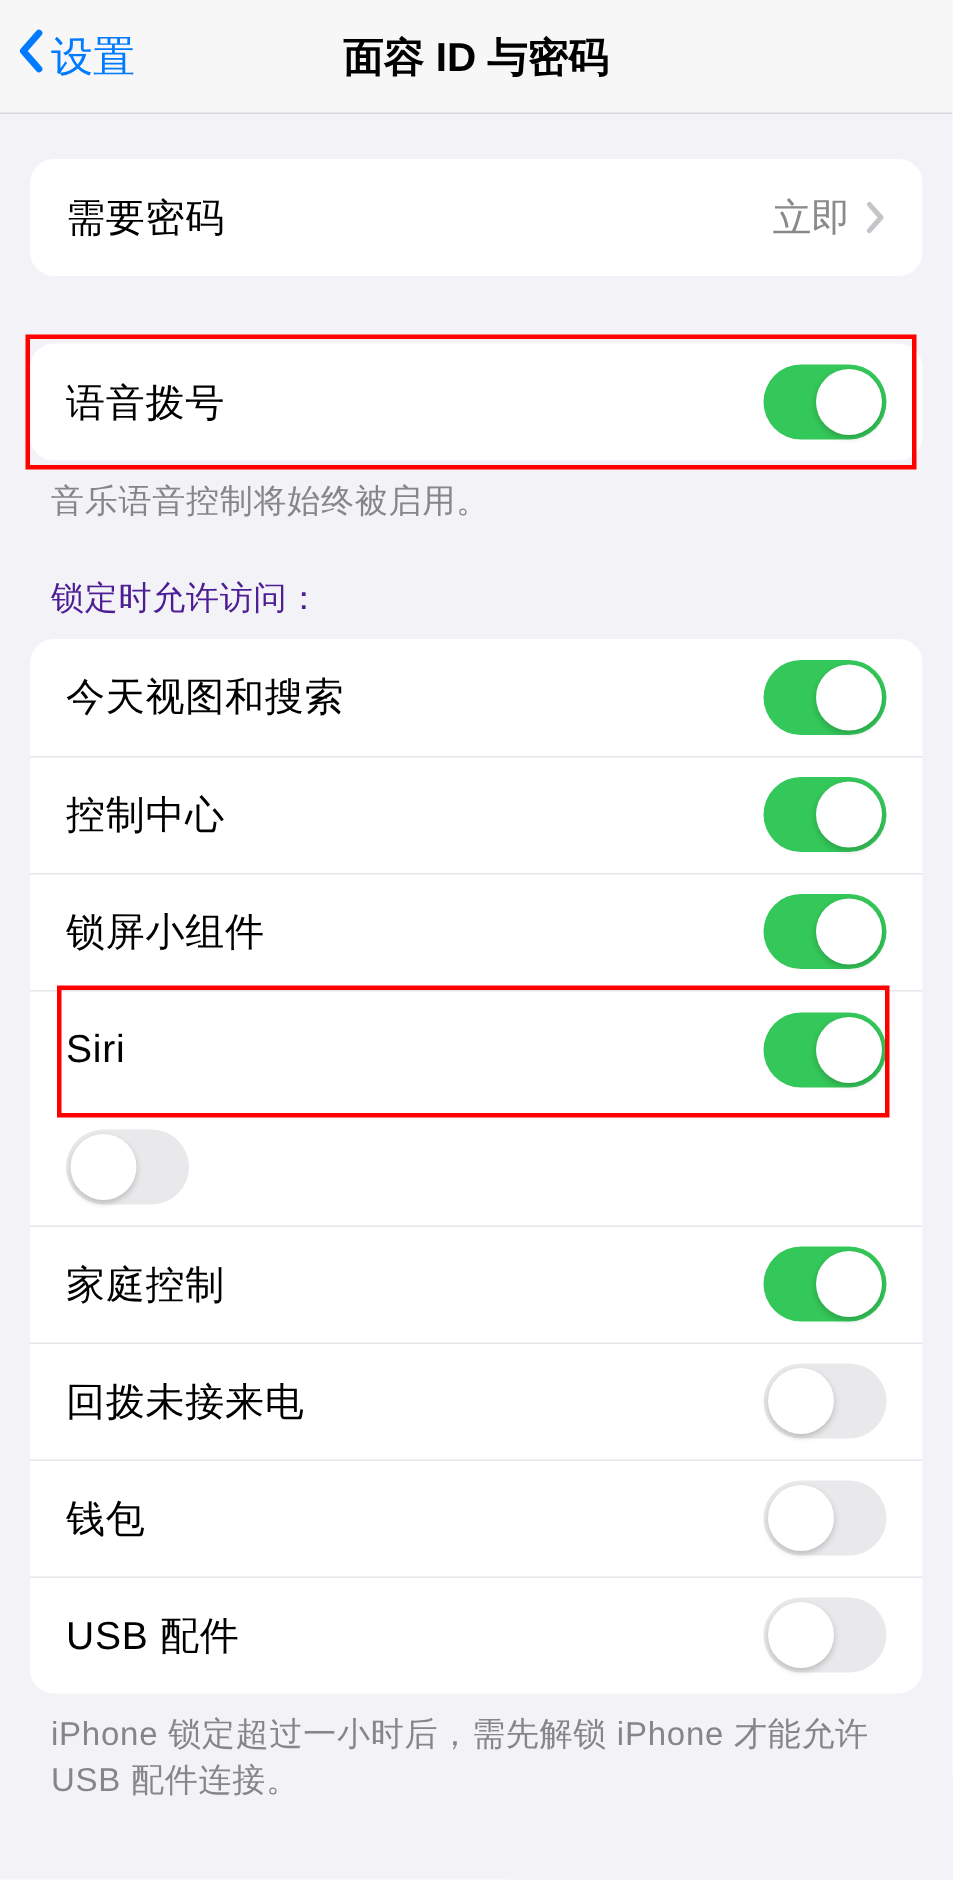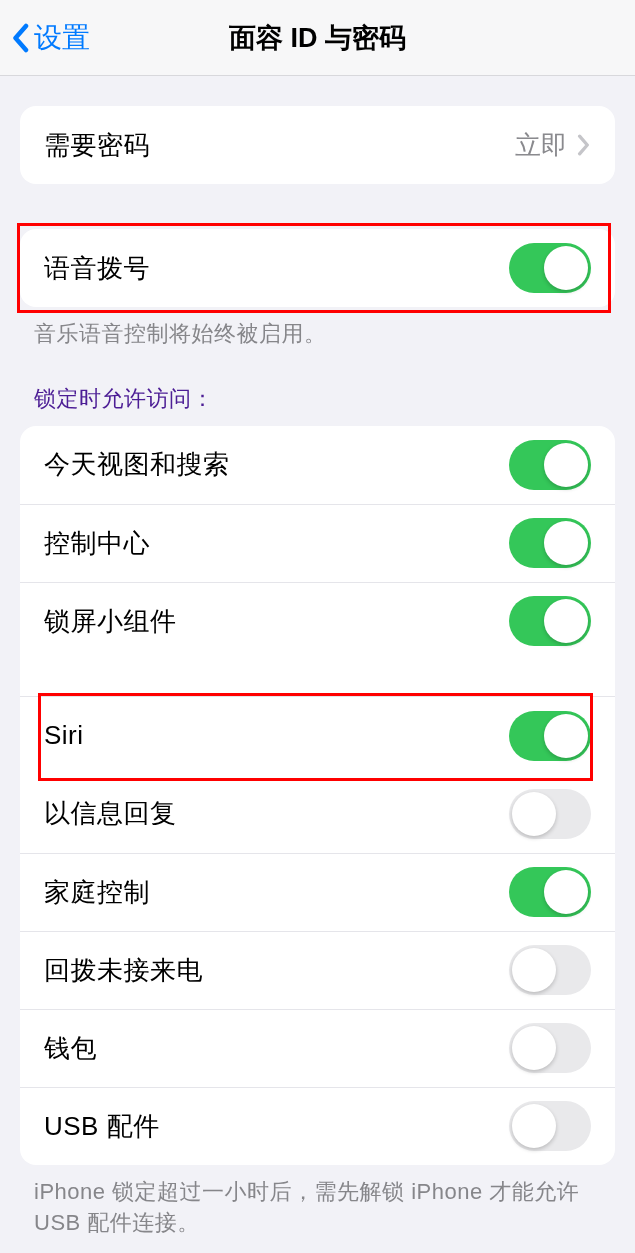--- a/index.html
+++ b/index.html
@@ -19,21 +19,21 @@
       height: 76px;
       background: #f7f7f8;
       border-bottom: 1px solid #d8d8dc;
       display: flex;
       align-items: center;
       position: relative;
       padding: 0 10px;
     }
     .back-btn {
       display: flex;
-      align-items: center;
+      align-items: flex-start;
       gap: 4px;
       color: #007aff;
       font-size: 28px;
       cursor: pointer;
       position: absolute;
       left: 10px;
     }
     .back-chevron {
       display: inline-flex;
     }
@@ -219,31 +219,30 @@
         <div class="toggle on">
           <div class="knob"></div>
         </div>
       </div>
       <div class="row">
         <span class="row-label">锁屏小组件</span>
         <div class="toggle on">
           <div class="knob"></div>
         </div>
       </div>
-      <div class="highlight-wrap" style="border-top: 1px solid rgb(229, 229, 234); margin-top: 36px;">
+      <div class="highlight-wrap" style="border-top: 1px solid rgb(229, 229, 234);">
         <div class="highlight-box highlight-2"></div>
         <div class="row" style="border-top: none;">
           <span class="row-label">Siri</span>
           <div class="toggle on">
             <div class="knob"></div>
           </div>
         </div>
       </div>
       <div class="row">
-        <span class="row-label">以信息回复</span>
         <div class="toggle off">
           <div class="knob"></div>
         </div>
       </div>
       <div class="row">
         <span class="row-label">家庭控制</span>
         <div class="toggle on">
           <div class="knob"></div>
         </div>
       </div>

